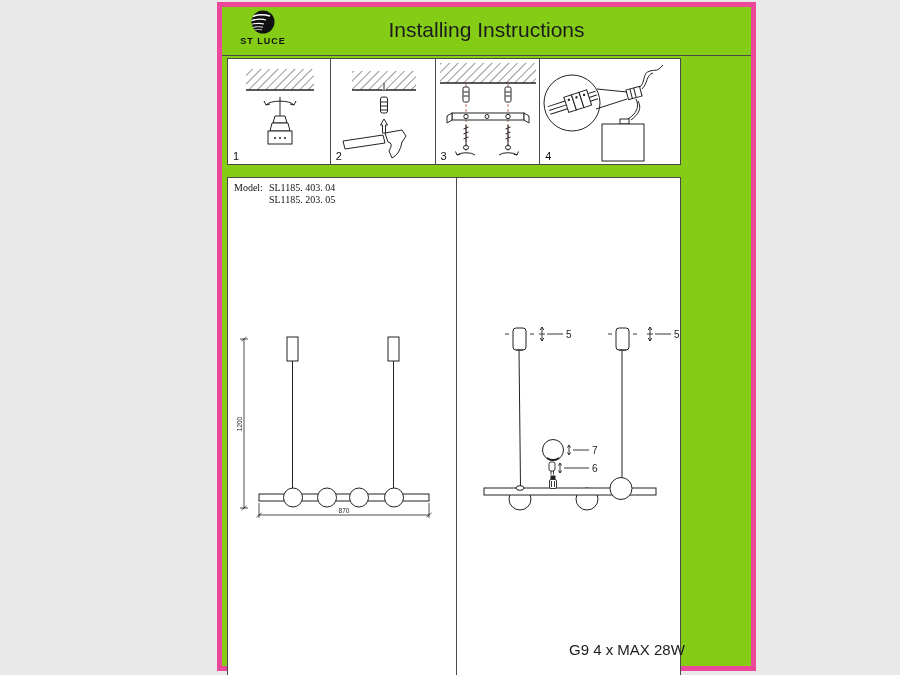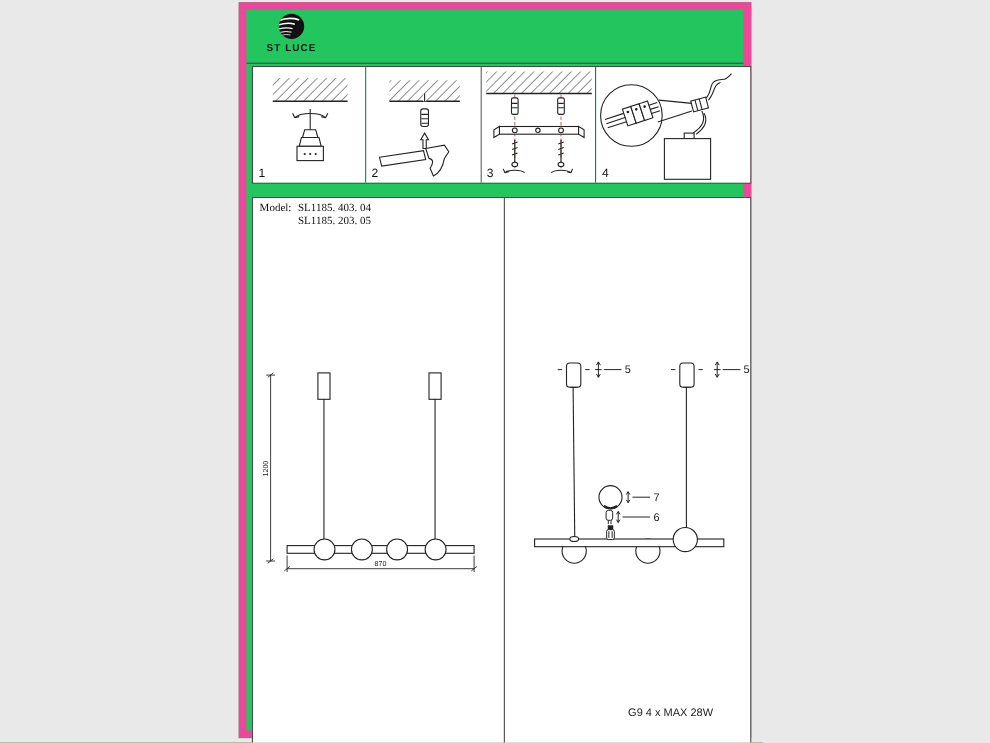--- a/index.html
+++ b/index.html
@@ -3,22 +3,22 @@
 <meta charset="utf-8">
 <style>
   html,body{margin:0;padding:0;}
   body{
     width:900px;height:675px;position:relative;
     background:#e9e9e9;
     font-family:"Liberation Sans",sans-serif;
     color:#222;overflow:hidden;
   }
   .page{
-    position:absolute;left:217px;top:2px;width:466px;height:669px;
-    background:#22c55e;border:7px solid #ec4899;box-sizing:border-box;
+    position:absolute;left:217px;top:2px;width:539px;height:669px;
+    background:#84cc16;border:5px solid #ec4899;box-sizing:border-box;
   }
   
   .header{position:absolute;left:0;top:0;width:100%;height:48px;border-bottom:1px solid #4a4a4a;}
   .logo{position:absolute;left:12px;top:2px;width:58px;text-align:center;}
   .logo svg{display:block;margin:0 auto;}
   .brand{font-size:9px;font-weight:bold;letter-spacing:1px;color:#111;display:block;margin-top:1px;}
   .title{
     position:absolute;left:50%;top:11px;transform:translateX(-50%);
     font-size:21px;color:#1c1c1c;white-space:nowrap;
   }
@@ -38,21 +38,21 @@
     box-sizing:border-box;border:1px solid #4a4a4a;background:#fff;margin-top:12px;
   }
   .divider{position:absolute;left:228px;top:0;bottom:0;width:1px;background:#4a4a4a;}
   .model{
     position:absolute;left:6px;top:4px;display:flex;gap:6px;
     font-family:"Liberation Serif",serif;font-size:10px;color:#111;
   }
   .model .nums span{display:block;line-height:12px;text-align:right;}
   .drawings{position:absolute;left:0;top:0;width:452px;height:503px;}
   .lamp-spec{
-    position:absolute;left:341px;top:463px;font-size:10px;color:#1c1c1c;white-space:nowrap;
+    position:absolute;left:341px;top:463px;font-size:15px;color:#1c1c1c;white-space:nowrap;
   }
   svg text{font-family:"Liberation Sans",sans-serif;fill:#1c1c1c;}
 </style>
 </head>
 <body>
 
 <div class="page">
 
   <div class="header">
     <div class="logo">
@@ -66,20 +66,21 @@
         <g clip-path="url(#ballclip)" stroke="#fff" fill="none">
           <path d="M1 8 Q10 4 20 7" stroke-width="1.6"></path>
           <path d="M0 12 Q9 9 16 11" stroke-width="1.3"></path>
           <path d="M1 15.5 Q8 13.5 14 15" stroke-width="1.1"></path>
           <path d="M2 18.5 Q8 17 13 18.2" stroke-width="0.9"></path>
           <path d="M3.5 21 Q8 20 12 20.8" stroke-width="0.7"></path>
         </g>
       </svg>
       <span class="brand">ST LUCE</span>
     </div>
+    <div class="title">Installing Instructions</div>
   </div>
 
   <div class="steps">
 
     <div class="step s1">
       <svg width="102" height="105" viewBox="0 0 102 105">
         <defs>
           <pattern id="h1" patternUnits="userSpaceOnUse" width="6" height="6" patternTransform="rotate(45)">
             <line x1="0" y1="0" x2="0" y2="6" stroke="#333" stroke-width="1"></line>
           </pattern>

